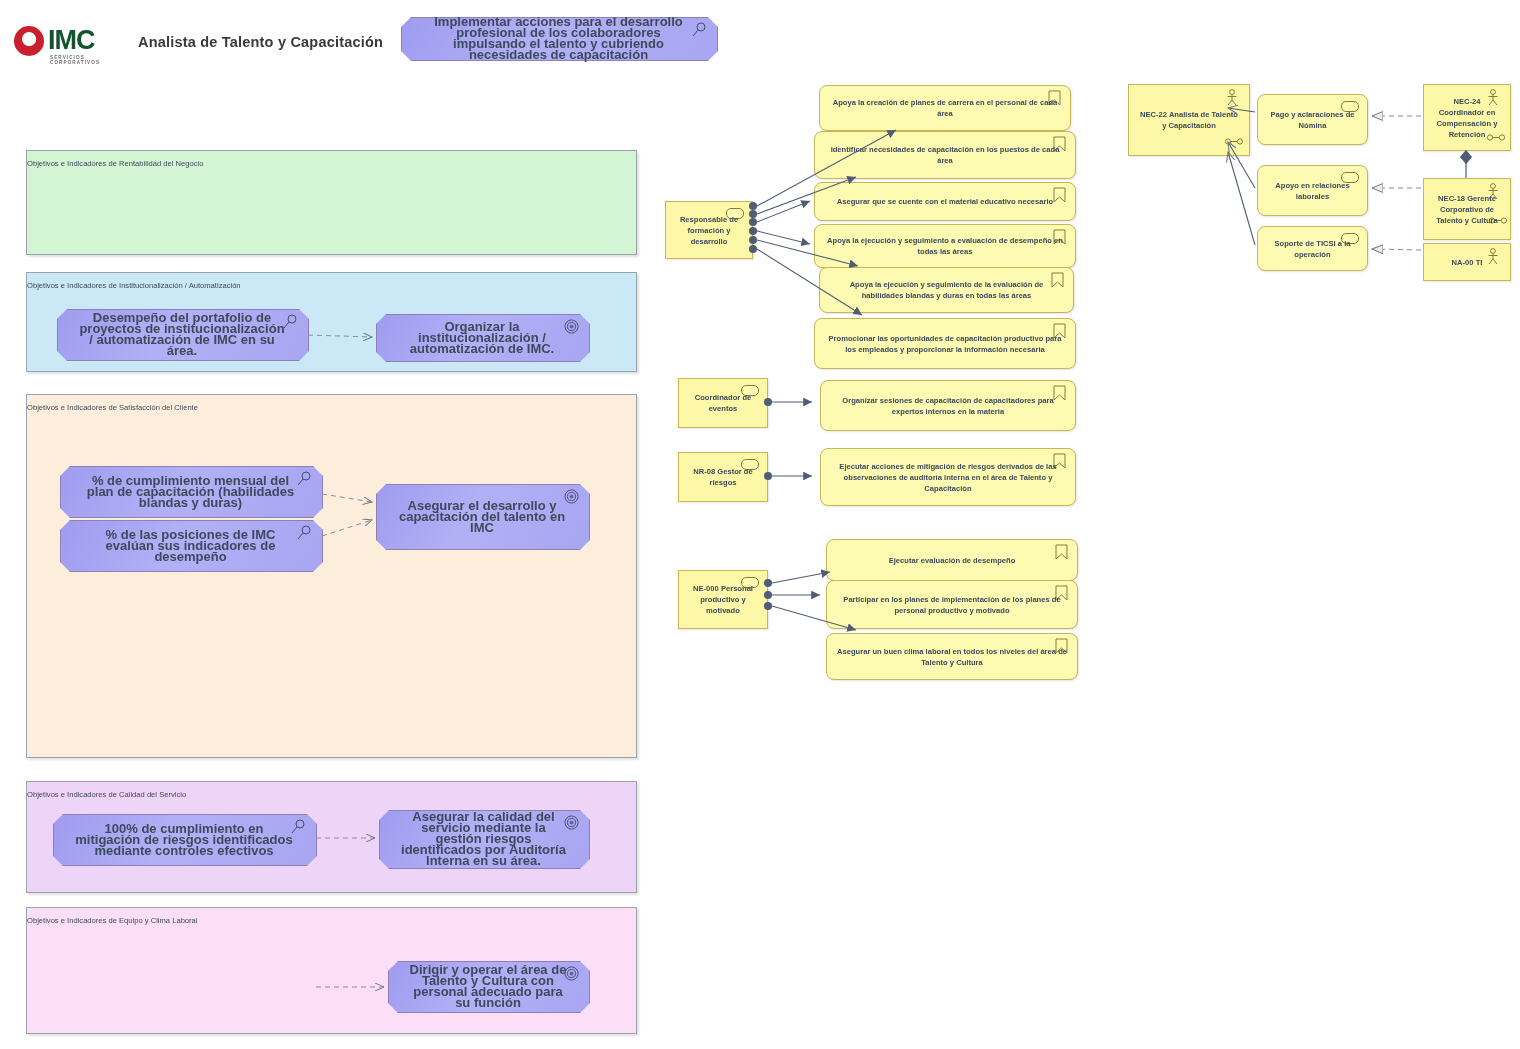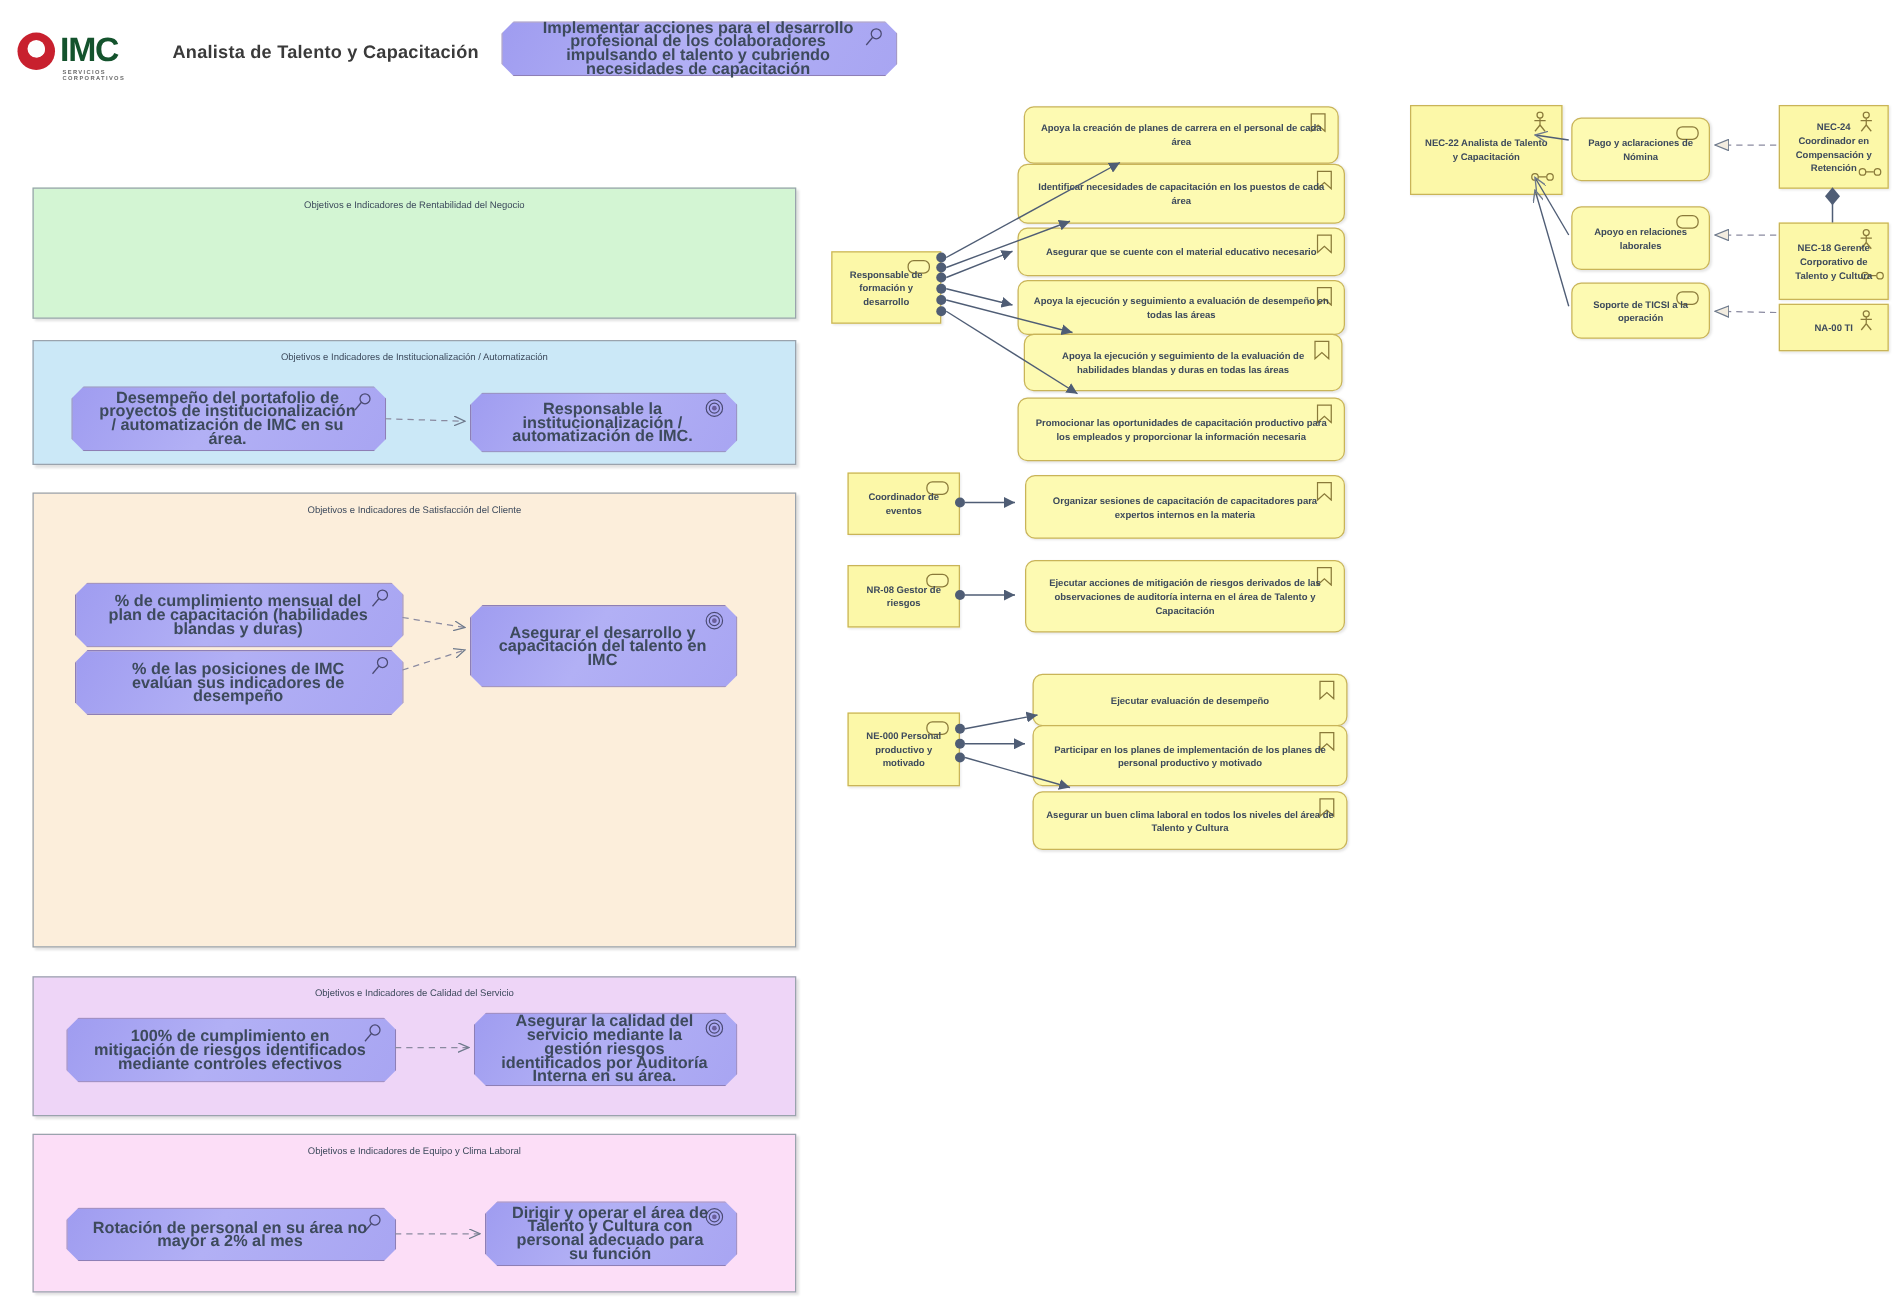--- a/index.html
+++ b/index.html
@@ -22,21 +22,21 @@
             color:#6b6b6b;font-weight:bold;}
   .page-title{position:absolute;left:138px;top:34px;font-size:14.5px;font-weight:bold;
               color:#3a3a3a;letter-spacing:.2px;white-space:nowrap;}
 
   
   .lbl{position:absolute;left:0;right:0;text-align:center;font-size:7.8px;line-height:11px;
        color:#3d4a5c;}
 
   
   .grp{position:absolute;border:1px solid #9aa3ad;box-shadow:2px 2px 2px rgba(0,0,0,.12);}
-  .grp-title{position:absolute;left:0;right:0;top:8px;text-align:center;font-size:7.6px;
+  .grp-title{position:absolute;left:0;right:0;top:8px;text-align:left;font-size:7.6px;
              color:#3d4a5c;}
 
   
   .oct{position:absolute;
        background:linear-gradient(120deg,#9f9cf0 0%,#b2b0f5 45%,#a8a5f2 100%);
        border:1px solid #8e7fb6;
        clip-path:polygon(10px 0,calc(100% - 10px) 0,100% 10px,100% calc(100% - 10px),
                  calc(100% - 10px) 100%,10px 100%,0 calc(100% - 10px),0 10px);
        box-shadow:1px 1px 2px rgba(0,0,0,.12);}
   .oct-wrap{position:absolute;}
@@ -100,21 +100,21 @@
     <div class="lbl">Desempeño del portafolio de proyectos de institucionalización / automatización de IMC en su área.</div>
   </div>
 
   <div class="oct-wrap" style="left:376px;top:314px;width:212px;height:46px;">
     <div class="oct" style="left:0;top:0;width:100%;height:100%;"></div>
     <svg class="icon-goal" viewBox="0 0 16 16">
       <circle cx="8" cy="8" r="7" fill="none" stroke="#4a4a72" stroke-width="1"></circle>
       <circle cx="8" cy="8" r="4.3" fill="none" stroke="#4a4a72" stroke-width="1"></circle>
       <circle cx="8" cy="8" r="2" fill="#6a5f9a"></circle>
     </svg>
-    <div class="lbl">Responsable la institucionalización / automatización de IMC.</div>
+    <div class="lbl">Organizar la institucionalización / automatización de IMC.</div>
   </div>
 
   <div class="grp" style="left:26px;top:394px;width:609px;height:362px;background:#fceedb;">
     <div class="grp-title">Objetivos e Indicadores de Satisfacción del Cliente</div>
   </div>
 
   <div class="oct-wrap" style="left:60px;top:466px;width:261px;height:50px;">
     <div class="oct" style="left:0;top:0;width:100%;height:100%;"></div>
     <svg class="icon-mag" viewBox="0 0 16 16">
       <circle cx="10" cy="5" r="4" fill="none" stroke="#4a4a72" stroke-width="1"></circle>
@@ -162,28 +162,20 @@
       <circle cx="8" cy="8" r="4.3" fill="none" stroke="#4a4a72" stroke-width="1"></circle>
       <circle cx="8" cy="8" r="2" fill="#6a5f9a"></circle>
     </svg>
     <div class="lbl">Asegurar la calidad del servicio mediante la gestión riesgos identificados por Auditoría Interna en su área.</div>
   </div>
 
   <div class="grp" style="left:26px;top:907px;width:609px;height:125px;background:#fcdef7;">
     <div class="grp-title">Objetivos e Indicadores de Equipo y Clima Laboral</div>
   </div>
 
-  <div class="oct-wrap" style="left:53px;top:966px;width:262px;height:41px;">
-    <div class="oct" style="left:0;top:0;width:100%;height:100%;"></div>
-    <svg class="icon-mag" viewBox="0 0 16 16">
-      <circle cx="10" cy="5" r="4" fill="none" stroke="#4a4a72" stroke-width="1"></circle>
-      <line x1="7" y1="8" x2="2" y2="14" stroke="#4a4a72" stroke-width="1"></line>
-    </svg>
-    <div class="lbl">Rotación de personal en su área no mayor a 2% al mes</div>
-  </div>
 
   <div class="oct-wrap" style="left:388px;top:961px;width:200px;height:50px;">
     <div class="oct" style="left:0;top:0;width:100%;height:100%;"></div>
     <svg class="icon-goal" viewBox="0 0 16 16">
       <circle cx="8" cy="8" r="7" fill="none" stroke="#4a4a72" stroke-width="1"></circle>
       <circle cx="8" cy="8" r="4.3" fill="none" stroke="#4a4a72" stroke-width="1"></circle>
       <circle cx="8" cy="8" r="2" fill="#6a5f9a"></circle>
     </svg>
     <div class="lbl">Dirigir y operar el área de Talento y Cultura con personal adecuado para su función</div>
   </div>

